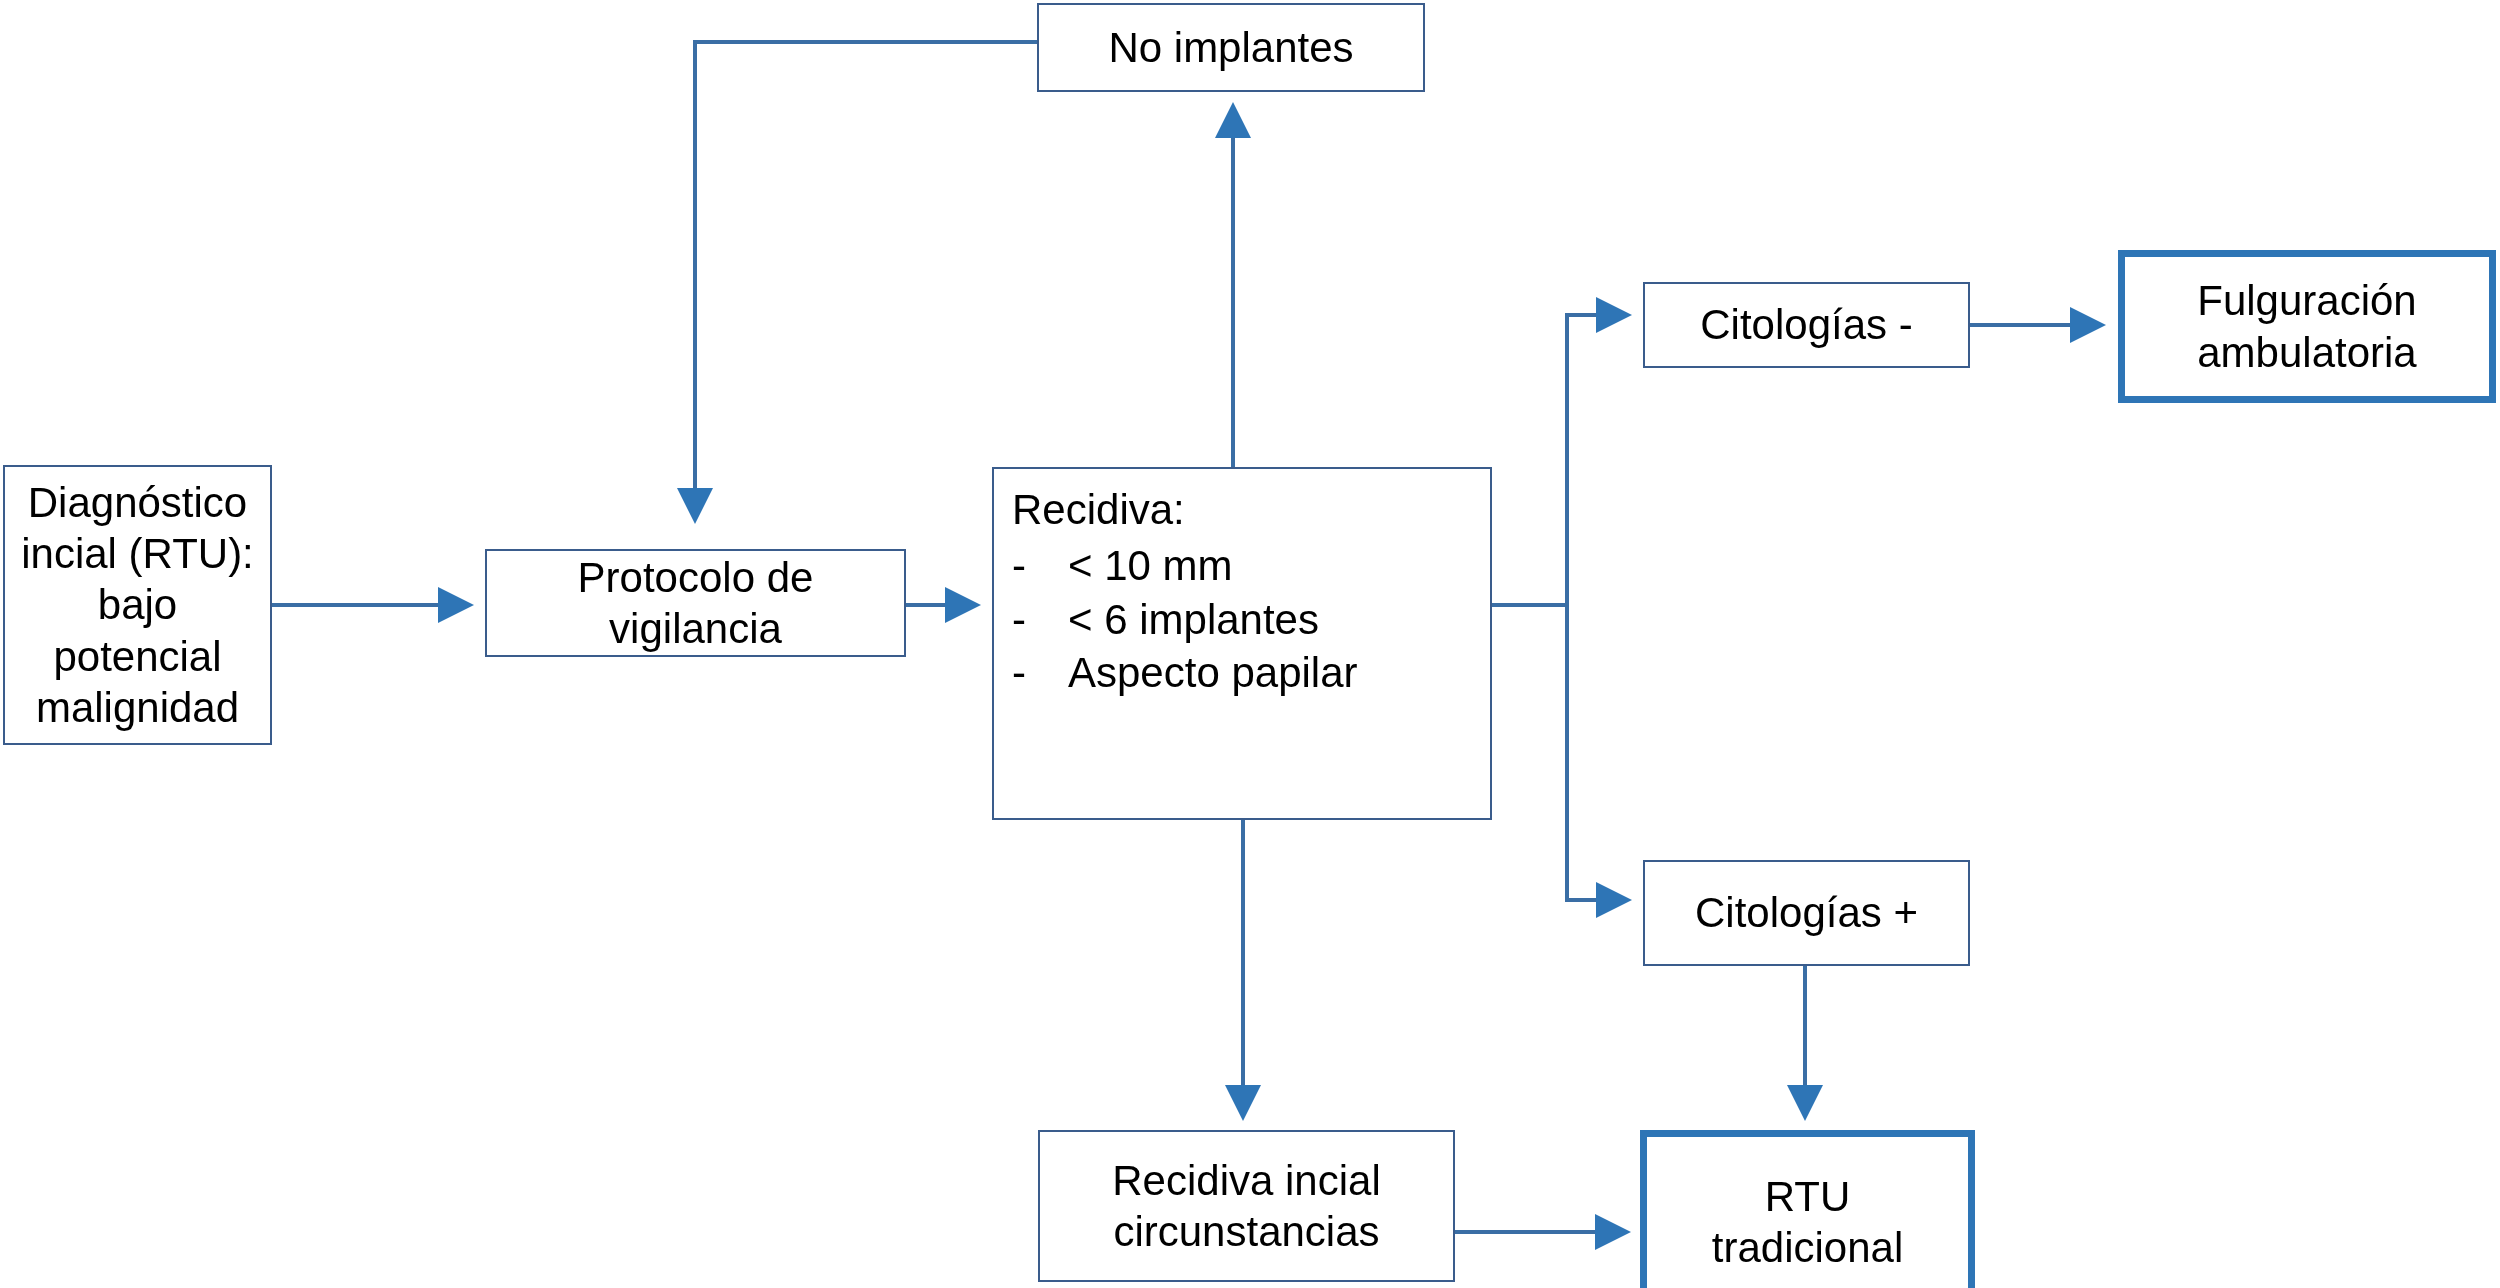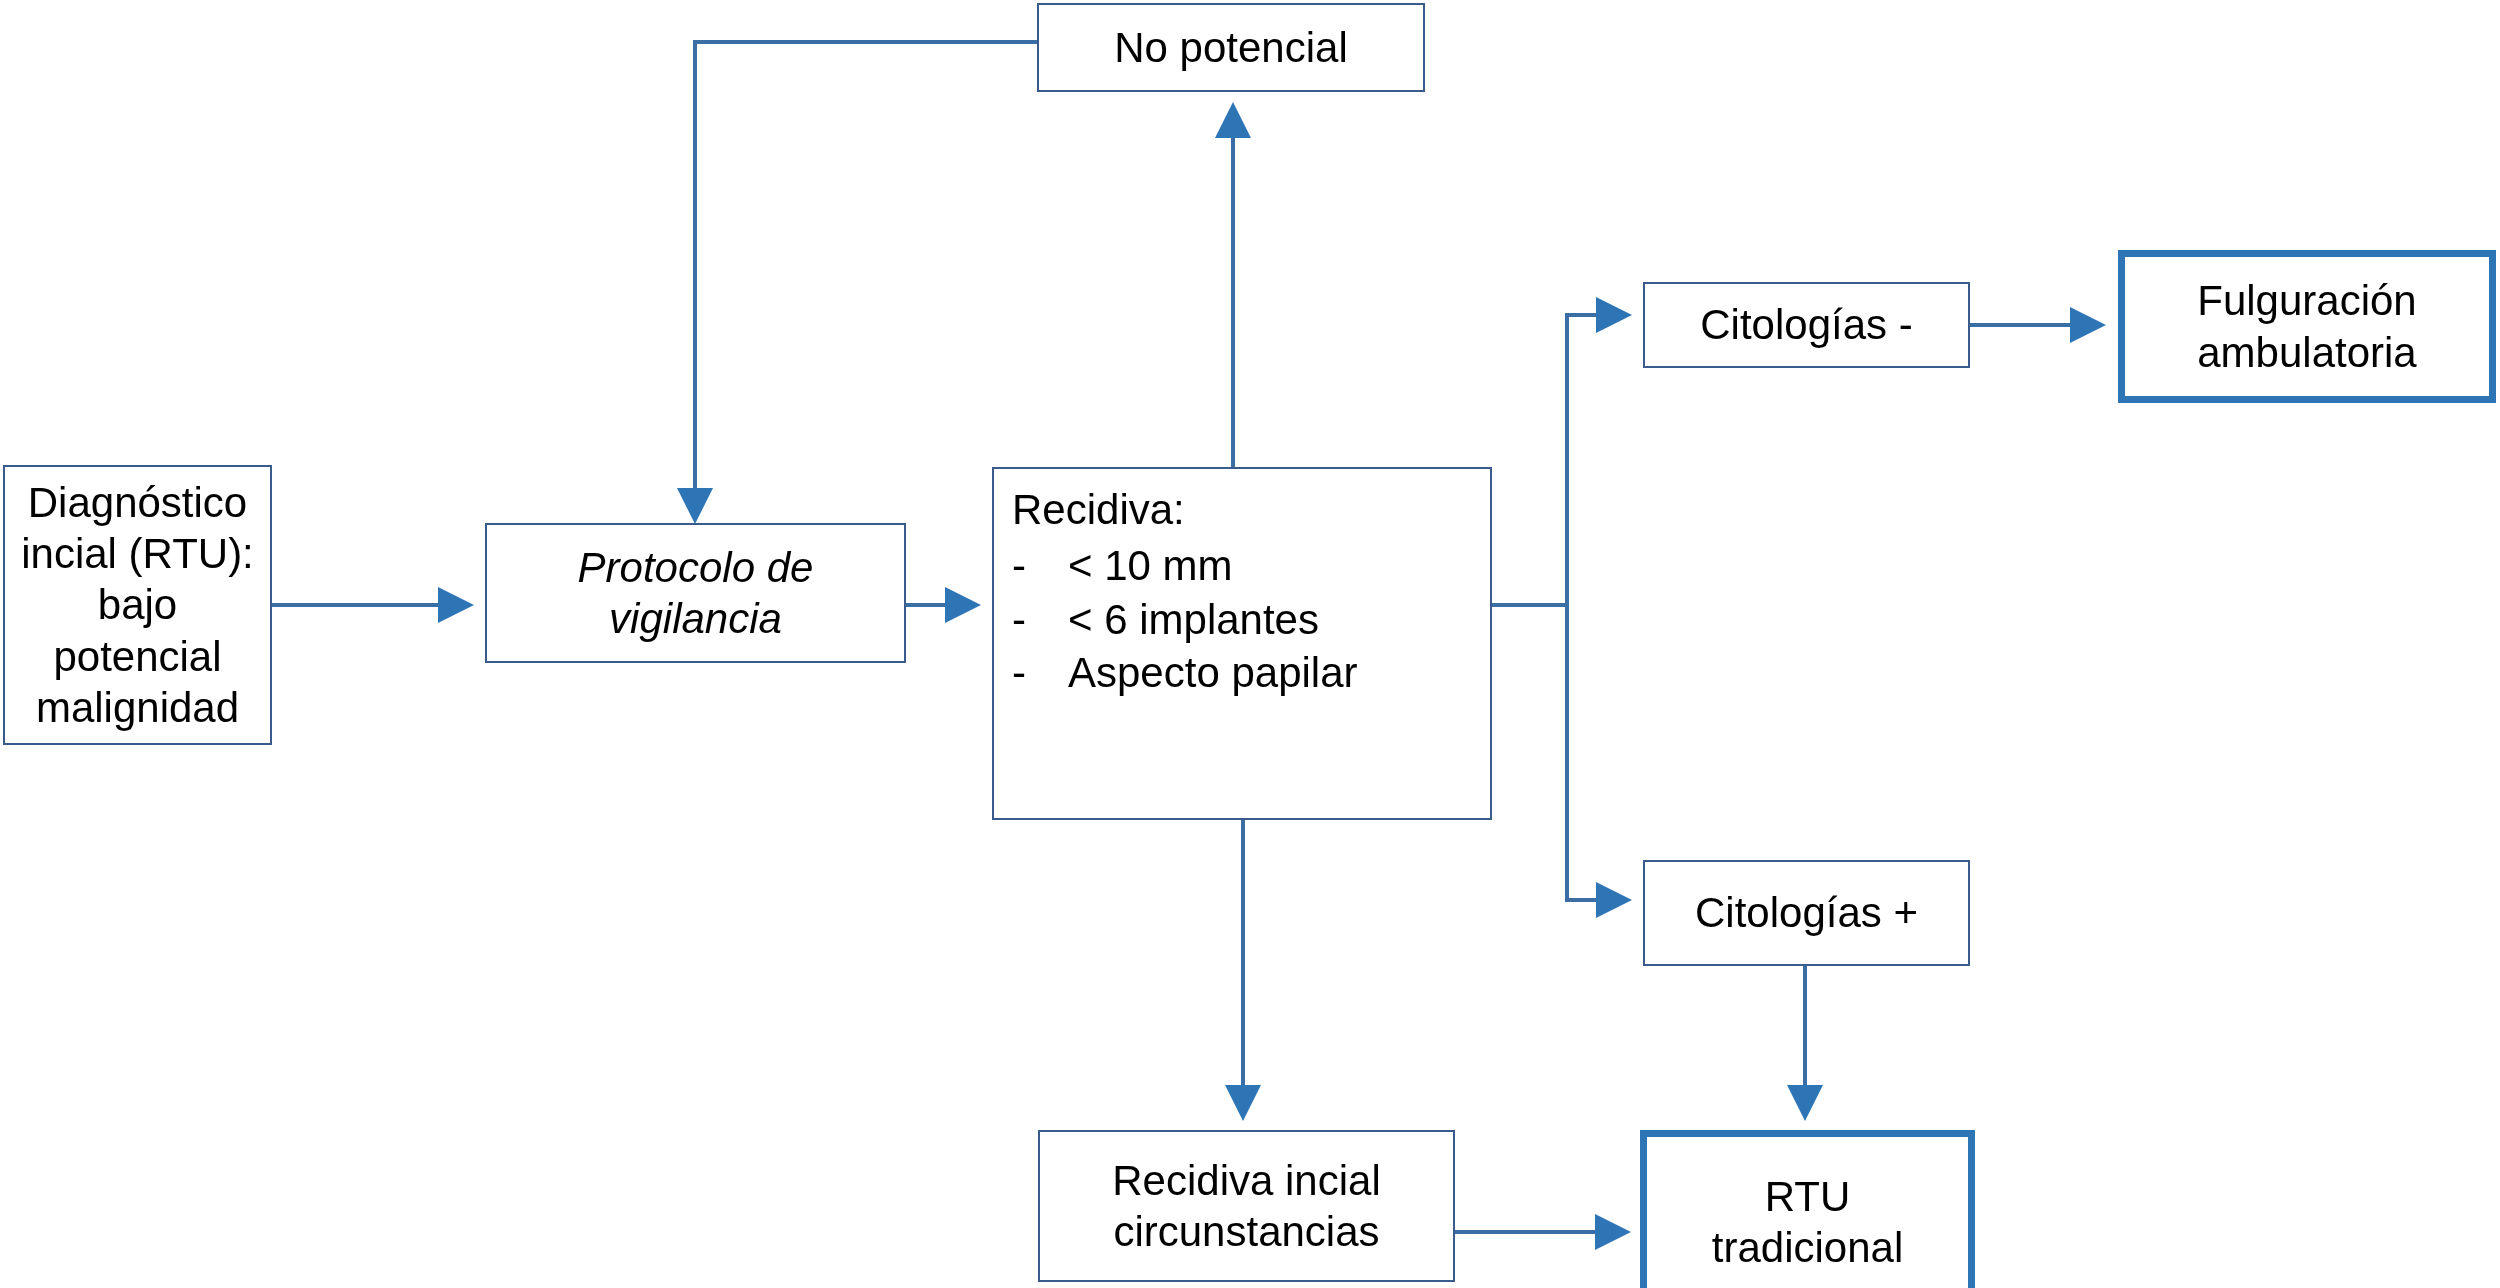--- a/index.html
+++ b/index.html
@@ -111,27 +111,27 @@
     <path d="M 1455 1232 L 1625 1232" fill="none" stroke="#3a6ea5" stroke-width="4" marker-end="url(#arrow)"></path>
   </svg>
 
   <div class="node-box thin" style="left:3px; top:465px; width:269px; height:280px;">
     <span class="node-label">Diagnóstico
 incial (RTU):
 bajo potencial
 malignidad</span>
   </div>
 
-  <div class="node-box thin" style="left:485px; top:523px; width:421px; height:140px;font-style:italic;">
+  <div class="node-box thin" style="left:485px; top:549px; width:421px; height:108px;">
     <span class="node-label">Protocolo de
 vigilancia</span>
   </div>
 
   <div class="node-box thin" style="left:1037px; top:3px; width:388px; height:89px;">
-    <span class="node-label">No potencial</span>
+    <span class="node-label">No implantes</span>
   </div>
 
   <div class="node-box thin listbox" style="left:992px; top:467px; width:500px; height:353px;">
     <div class="list-wrap">
       <span class="list-title">Recidiva:</span>
       <span class="list-row"><span class="dash">-</span><span>&lt; 10 mm</span></span>
       <span class="list-row"><span class="dash">-</span><span>&lt; 6 implantes</span></span>
       <span class="list-row"><span class="dash">-</span><span>Aspecto papilar</span></span>
     </div>
   </div>

